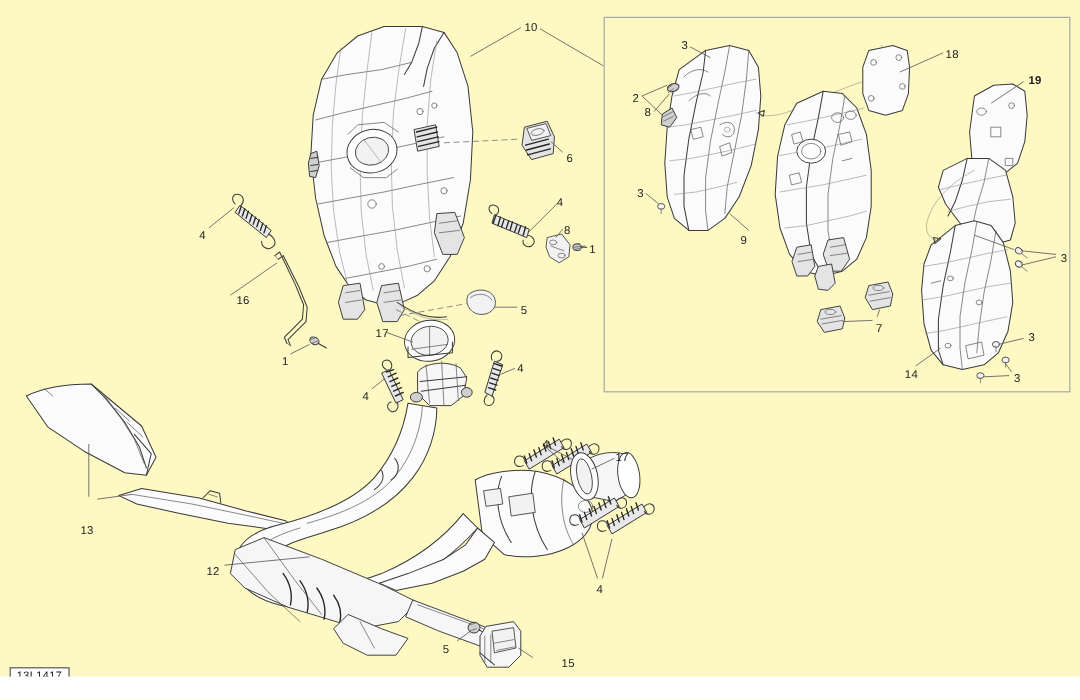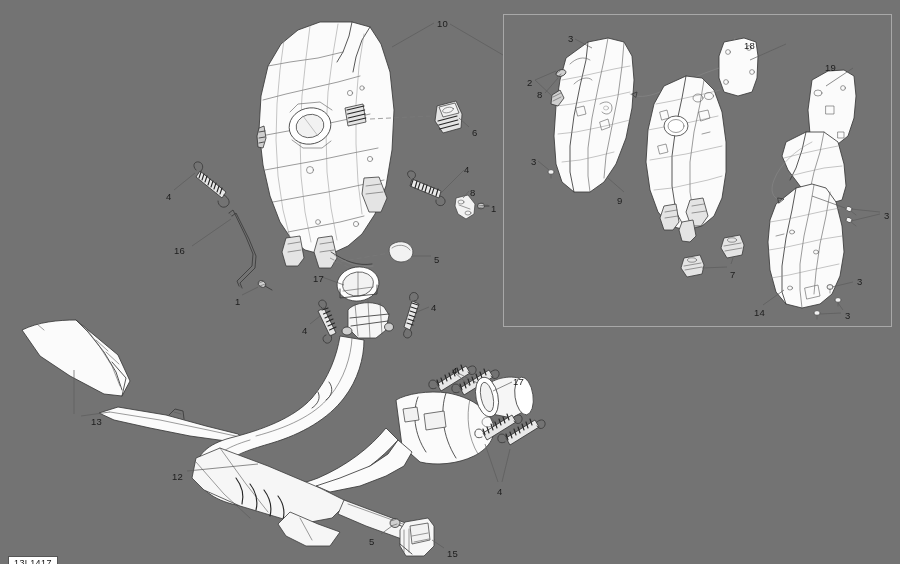--- a/index.html
+++ b/index.html
@@ -8,21 +8,21 @@
     padding: 0;
     background: #ffffff;
   }
   body {
     font-family: "Liberation Sans", sans-serif;
   }
   #sheet {
     position: relative;
     width: 900px;
     height: 564px;
-    background: #737373;
+    background: #fef9c3;
     overflow: hidden;
   }
   #sheet svg {
     position: absolute;
     left: 0;
     top: 0;
     width: 900px;
     height: 583px;
   }
   .ln {
@@ -617,44 +617,44 @@
     <path class="leader" d="M843 310 L838 303"></path>
     <path class="leader" d="M841 313 L820 314"></path>
 
   </svg>
 
   <div id="inset-box"></div>
 
   <div class="callout" style="left:437px; top:19px;">10</div>
   <div class="callout" style="left:472px; top:128px;">6</div>
   <div class="callout" style="left:166px; top:192px;">4</div>
-  <div class="callout" style="left:174px; top:246px;">16</div>
+  <div class="callout" style="left:197px; top:246px;">16</div>
   <div class="callout" style="left:235px; top:297px;">1</div>
   <div class="callout" style="left:464px; top:165px;">4</div>
   <div class="callout" style="left:470px; top:188px;">8</div>
   <div class="callout" style="left:491px; top:204px;">1</div>
   <div class="callout" style="left:434px; top:255px;">5</div>
   <div class="callout" style="left:313px; top:274px;">17</div>
   <div class="callout" style="left:302px; top:326px;">4</div>
   <div class="callout" style="left:431px; top:303px;">4</div>
-  <div class="callout" style="left:67px;  top:417px;margin-left:24px;">13</div>
+  <div class="callout" style="left:67px;  top:438px;">13</div>
   <div class="callout" style="left:172px; top:472px;">12</div>
   <div class="callout" style="left:452px; top:366px;">4</div>
   <div class="callout" style="left:513px; top:377px;">17</div>
   <div class="callout" style="left:497px; top:487px;">4</div>
   <div class="callout" style="left:369px; top:537px;">5</div>
-  <div class="callout" style="left:447px; top:549px;">15</div>
+  <div class="callout" style="left:468px; top:549px;">15</div>
 
   <div class="callout" style="left:568px; top:34px;">3</div>
   <div class="callout" style="left:527px; top:78px;">2</div>
   <div class="callout" style="left:537px; top:90px;">8</div>
   <div class="callout" style="left:531px; top:157px;">3</div>
   <div class="callout" style="left:617px; top:196px;">9</div>
-  <div class="callout" style="left:744px; top:41px;">18</div>
-  <div class="callout" style="left:825px; top:63px;">19</div>
+  <div class="callout" style="left:788px; top:41px;">18</div>
+  <div class="callout" style="left:857px; top:63px;font-weight:bold;">19</div>
   <div class="callout" style="left:730px; top:270px;">7</div>
   <div class="callout" style="left:884px; top:211px;">3</div>
   <div class="callout" style="left:857px; top:277px;">3</div>
   <div class="callout" style="left:845px; top:311px;">3</div>
   <div class="callout" style="left:754px; top:308px;">14</div>
 
   <div id="sheet-code">13L1417</div>
 
 </div>
 

